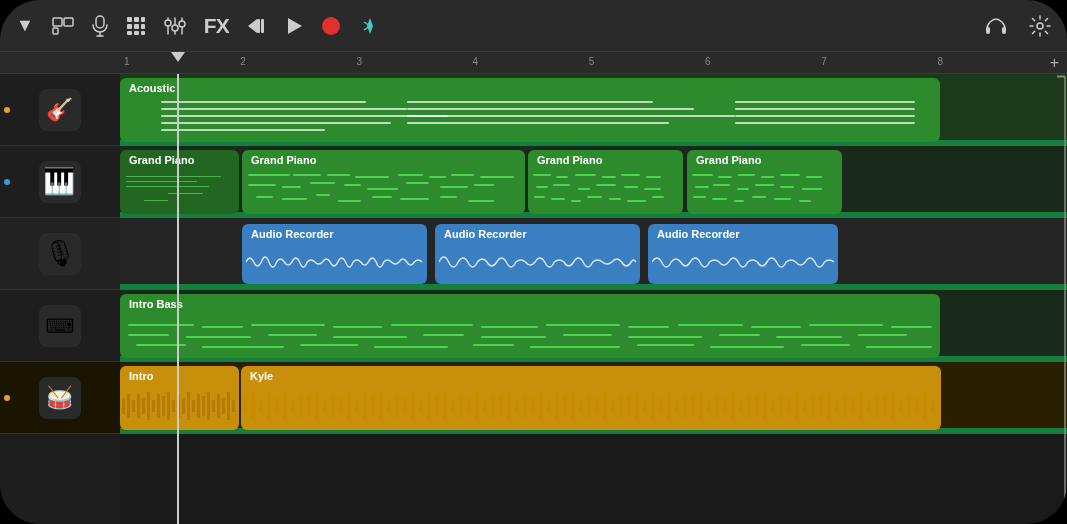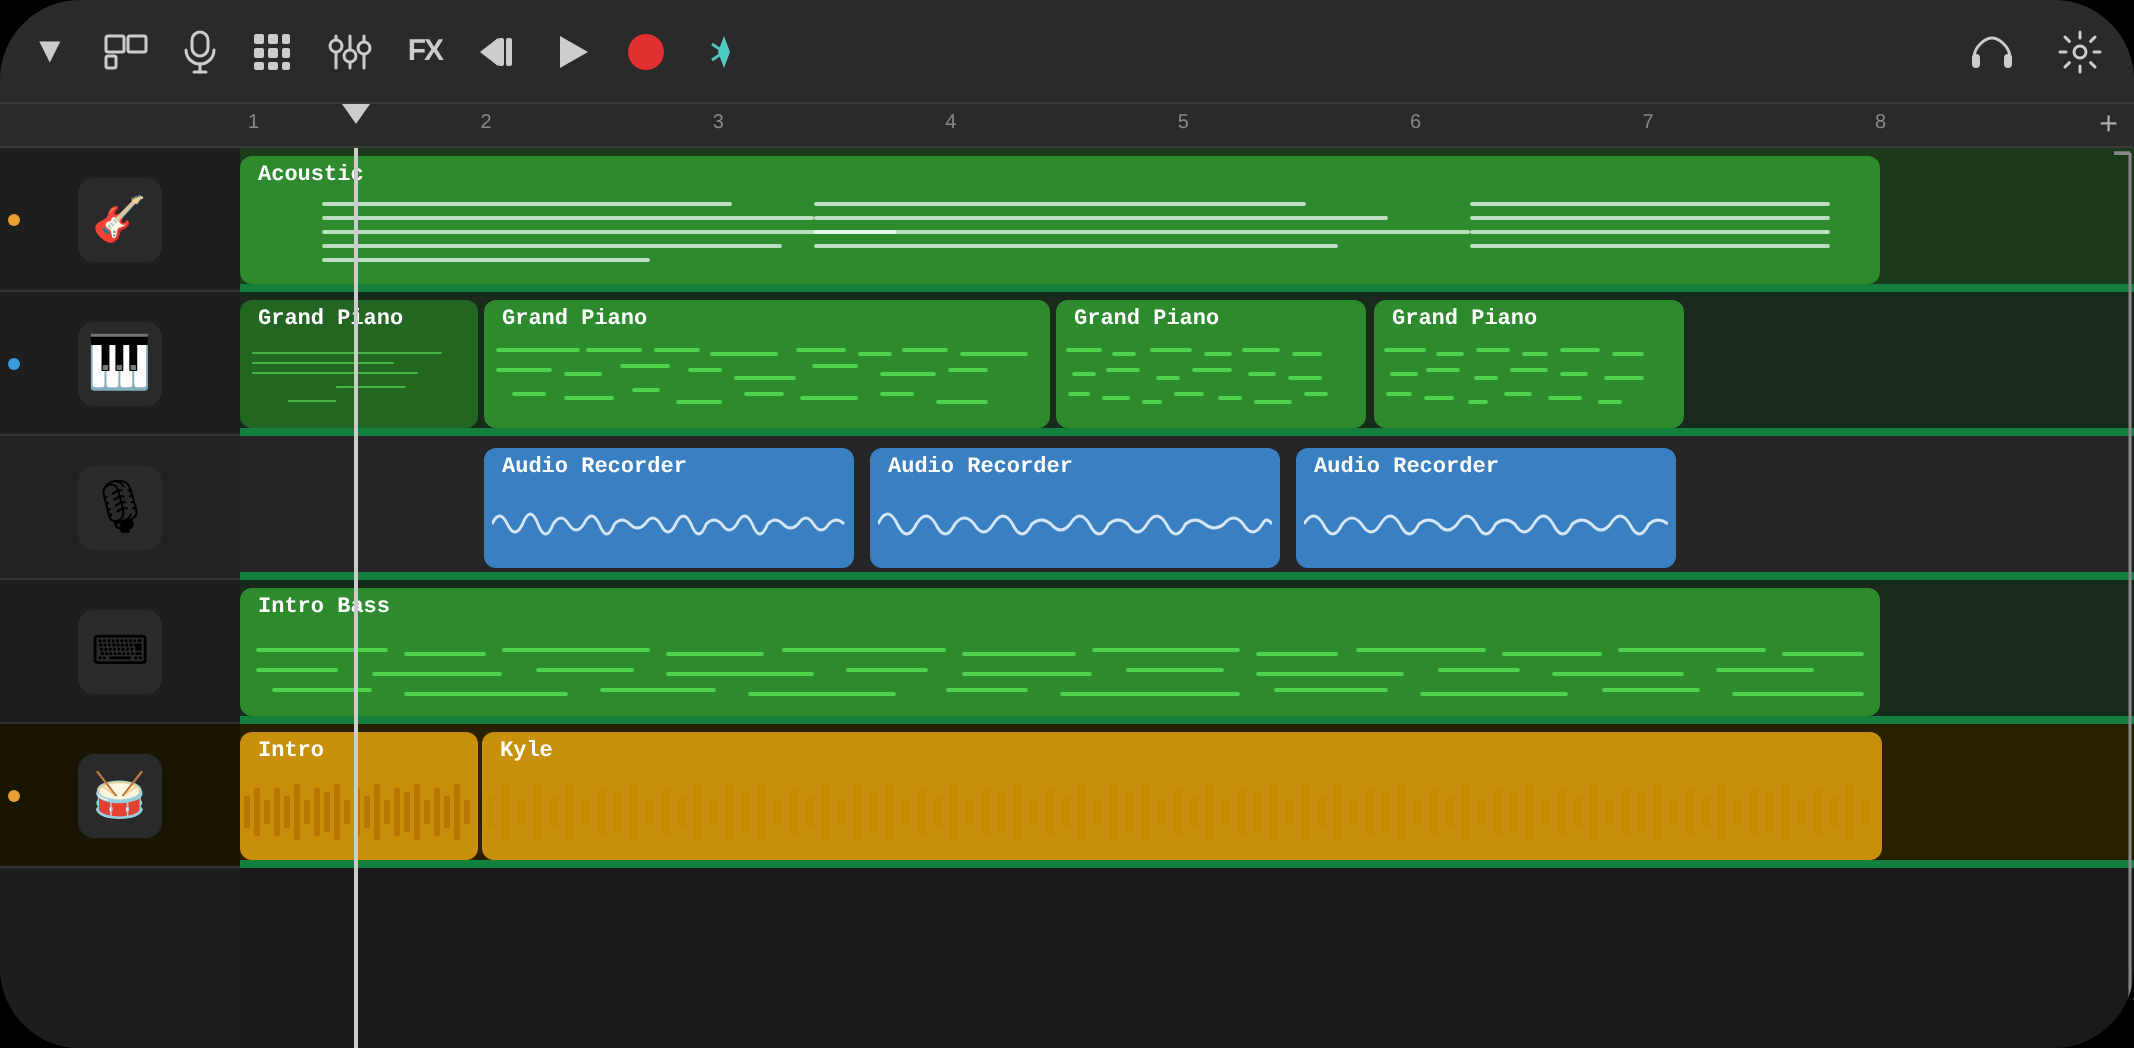--- a/index.html
+++ b/index.html
@@ -157,24 +157,23 @@
       flex: 1;
       display: flex;
       flex-direction: column;
       overflow: hidden;
       position: relative;
     }
 
     .track-row {
       display: flex;
       align-items: center;
-      border-bottom: 4px solid #15803d;
+      border-bottom: 6px solid #15803d;
       position: relative;
       flex-shrink: 0;
-      font-family: Liberation Mono, monospace;
     }
 
     
     .block {
       position: absolute;
       border-radius: 6px;
       overflow: hidden;
       display: flex;
       flex-direction: column;
     }
@@ -289,21 +288,21 @@
       <span class="tb-icon">
         <svg width="22" height="20" viewBox="0 0 22 20" fill="none">
           <line x1="4" y1="2" x2="4" y2="18" stroke="#ccc" stroke-width="1.5" stroke-linecap="round"></line>
           <line x1="11" y1="2" x2="11" y2="18" stroke="#ccc" stroke-width="1.5" stroke-linecap="round"></line>
           <line x1="18" y1="2" x2="18" y2="18" stroke="#ccc" stroke-width="1.5" stroke-linecap="round"></line>
           <circle cx="4" cy="7" r="3" fill="#2a2a2a" stroke="#ccc" stroke-width="1.5"></circle>
           <circle cx="11" cy="12" r="3" fill="#2a2a2a" stroke="#ccc" stroke-width="1.5"></circle>
           <circle cx="18" cy="8" r="3" fill="#2a2a2a" stroke="#ccc" stroke-width="1.5"></circle>
         </svg>
       </span>
-      <span class="tb-icon" style="font-size:15px;font-weight:700;color:#ccc;letter-spacing:-1px;">FX</span>
+      <span class="tb-icon" style="font-size:21px;font-weight:700;color:#ccc;letter-spacing:-1px;">FX</span>
       <span class="tb-icon">
         <svg width="20" height="18" viewBox="0 0 20 18" fill="none">
           <polygon points="10,2 1,9 10,16" fill="#ccc"></polygon>
           <rect x="10" y="2" width="3" height="14" rx="1" fill="#ccc"></rect>
           <rect x="14" y="2" width="3" height="14" rx="1" fill="#ccc"></rect>
         </svg>
       </span>
       <span class="tb-icon">
         <svg width="18" height="18" viewBox="0 0 18 18" fill="none">
           <polygon points="3,1 17,9 3,17" fill="#ccc"></polygon>

